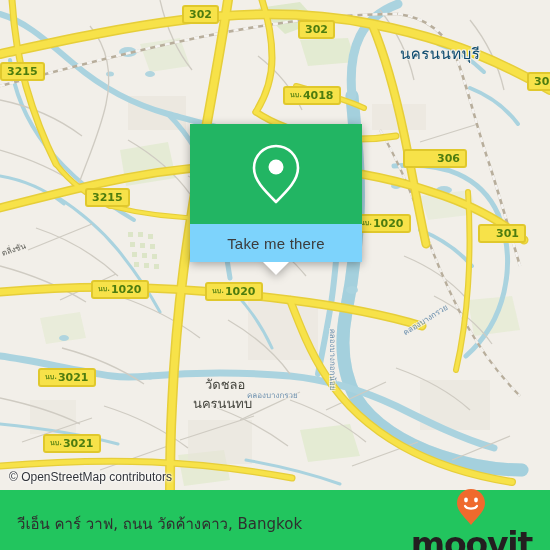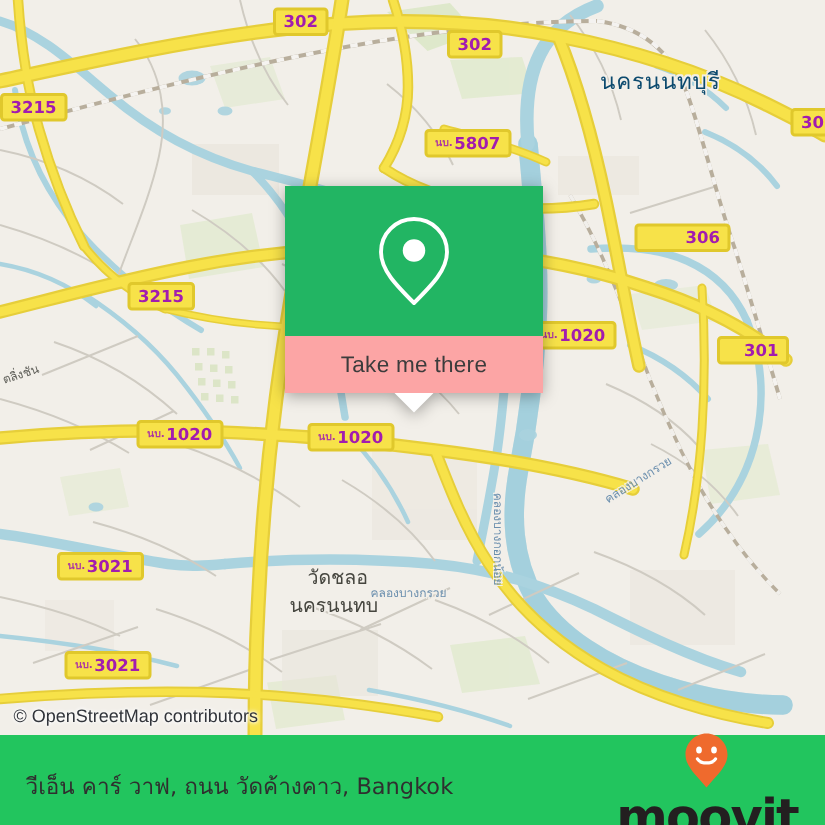--- a/index.html
+++ b/index.html
@@ -14,21 +14,21 @@
   .map-area{
     position:absolute;left:0;top:0;width:550px;height:490px;
     background:#f2efe9;overflow:hidden;
   }
   .map-svg{position:absolute;left:0;top:0;width:550px;height:490px;}
 
   
   .shield{
     position:absolute;
     background:#f7e249;border:2px solid #e0c82c;border-radius:3px;
-    color:#a21caf;font-weight:bold;
+    color:#4d7c0f;font-weight:bold;
     display:flex;align-items:center;justify-content:center;
     line-height:1;white-space:nowrap;
     box-sizing:border-box;
     padding:2px 5px;
     font-family:"DejaVu Sans","Liberation Sans",sans-serif;
   }
   .shield .pfx{font-size:7px;font-weight:bold;margin-right:1px;opacity:.85;}
   .shield .num{font-size:11px;font-weight:bold;}
 
   
@@ -56,21 +56,21 @@
   
   .card{
     position:absolute;left:190px;top:124px;width:172px;
     filter:drop-shadow(0 2px 5px rgba(0,0,0,.33));
   }
   .card-top{
     background:#22b563;height:100px;width:100%;
     display:flex;align-items:center;justify-content:center;
   }
   .card-bot{
-    background:#fca5a5;height:38px;width:100%;
+    background:#7dd3fc;height:38px;width:100%;
     display:flex;align-items:center;justify-content:center;
   }
   .card-bot span{
     font-size:15px;color:#3c3c3c;letter-spacing:.2px;
     font-family:"Liberation Sans",sans-serif;
   }
   .card-tail{
     position:absolute;left:50%;bottom:-13px;transform:translateX(-50%);
     width:0;height:0;
     border-left:13px solid transparent;
@@ -315,23 +315,23 @@
           <span class="num">302</span>
         </div>
         <div class="shield" style="left: 298px; top: 20px;">
           <span class="num">302</span>
         </div>
         <div class="shield" style="left: 527px; top: 72px;">
           <span class="num">302</span>
         </div>
         <div class="shield" style="left: 283px; top: 86px;">
           <span class="pfx">นบ.</span>
-          <span class="num">5807</span>
-        </div>
-        <div class="shield" style="left: 423px; top: 149px; padding-left: 32px;">
+          <span class="num">4018</span>
+        </div>
+        <div class="shield" style="left: 403px; top: 149px; padding-left: 32px;">
           <span class="num">306</span>
         </div>
         <div class="shield" style="left: 478px; top: 224px; padding-left: 16px;">
           <span class="num">301</span>
         </div>
         <div class="shield" style="left: 0px; top: 62px;">
           <span class="num">3215</span>
         </div>
         <div class="shield" style="left: 85px; top: 188px;">
           <span class="num">3215</span>

